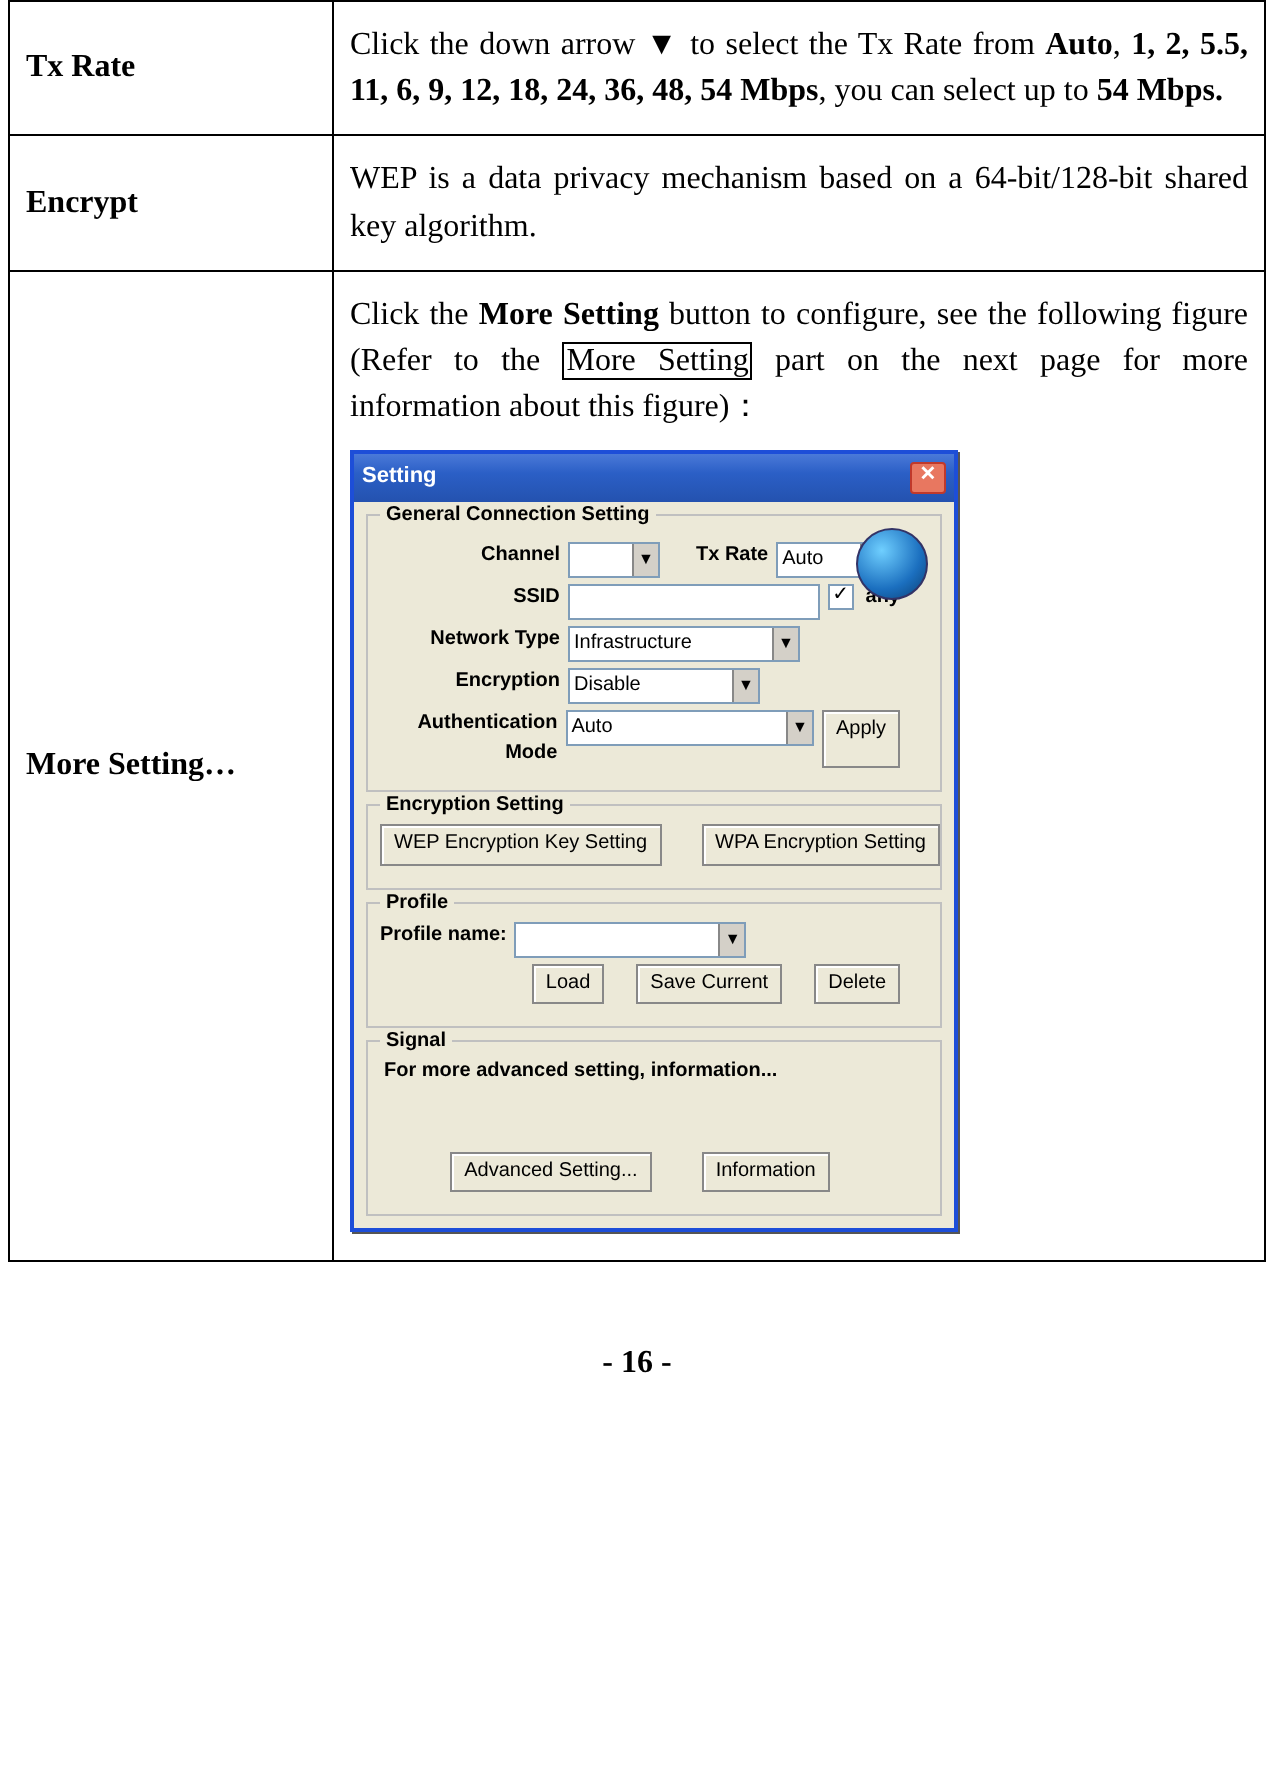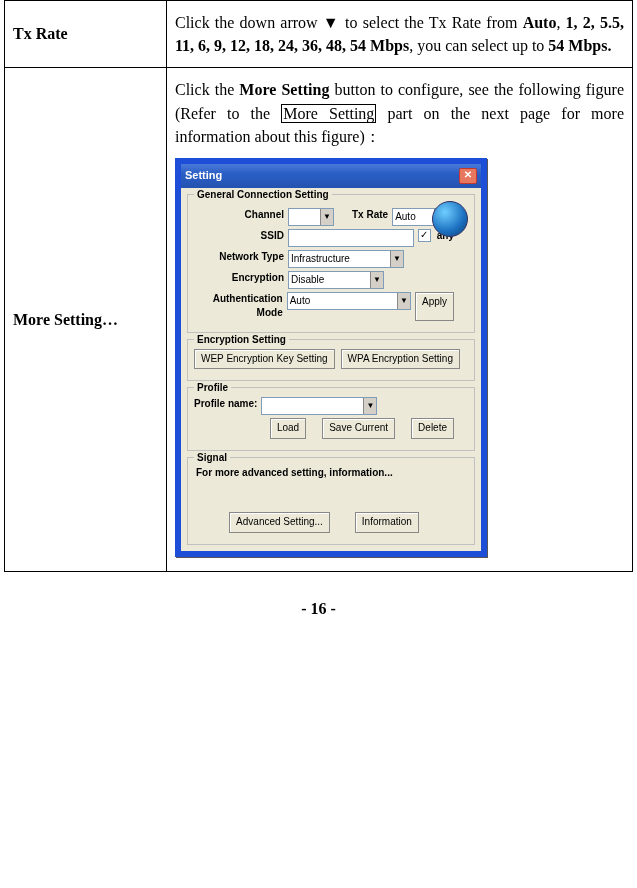--- a/index.html
+++ b/index.html
@@ -32,31 +32,31 @@
   td.desc {
     text-align: justify;
     line-height: 1.45;
   }
   .boxed {
     border: 1px solid #000;
     padding: 0 1px;
   }
   .page-num {
     text-align: center;
-    margin-top: 28px;
+    margin-top: 42px;
     font-weight: bold;
   }
   
   .dlg {
     width: 300px;
     margin: 10px 0 4px 0;
     font-family: Tahoma, Arial, sans-serif;
     font-size: 10px;
     background: #ece9d8;
-    border: 6px solid #1d4ed8;
+    border: 2px solid #1d4ed8;
     box-shadow: 1px 1px 0 #555;
   }
   .titlebar {
     background: linear-gradient(to bottom, #4a79d8, #2b5fc6 40%, #2452af);
     color: #fff;
     display: flex;
     align-items: center;
     justify-content: space-between;
     padding: 3px 4px;
     font-weight: bold;
@@ -161,20 +161,24 @@
 <table class="doc">
 
   <tbody>
         <tr>
     <td class="label">Tx Rate</td>
     <td class="desc">
       <span>Click the down arrow ▼ to select the Tx Rate from </span><b>Auto</b><span>, </span><b>1, 2, 5.5, 11, 6, 9, 12, 18, 24, 36, 48, 54 Mbps</b><span>, you can select up to </span><b>54 Mbps.</b>
     </td>
   </tr>
 
+  <tr>
+    <td class="label">Encrypt</td>
+    <td class="desc">WEP is a data privacy mechanism based on a 64-bit/128-bit shared key algorithm.</td>
+  </tr>
 
   <tr>
     <td class="label">More Setting…</td>
     <td class="desc">
       <span>Click the </span><b>More Setting</b><span> button to configure, see the following figure (Refer to the </span><span class="boxed">More Setting</span><span> part on the next page for more information about this figure)：</span>
 
       
       <div class="dlg">
         <div class="titlebar">
           <span>Setting</span>
@@ -227,21 +231,21 @@
             <div class="combo" style="width:120px">
                     <span>Auto</span>
                     <span class="arrow">▼</span>
                   </div>
             <span class="btn">Apply</span>
           </div>
         </div>
 
         <div class="grp">
           <span class="legend">Encryption Setting</span>
-          <div class="row" style="justify-content:flex-start;gap:6px;">
+          <div class="row" style="justify-content:flex-start;gap:20px;">
             <span class="btn">WEP Encryption Key Setting</span>
             <span class="btn">WPA Encryption Setting</span>
           </div>
         </div>
 
         <div class="grp">
           <span class="legend">Profile</span>
           <div class="row">
             <span style="font-weight:bold">Profile name:</span>
             <div class="combo" style="width:110px">

